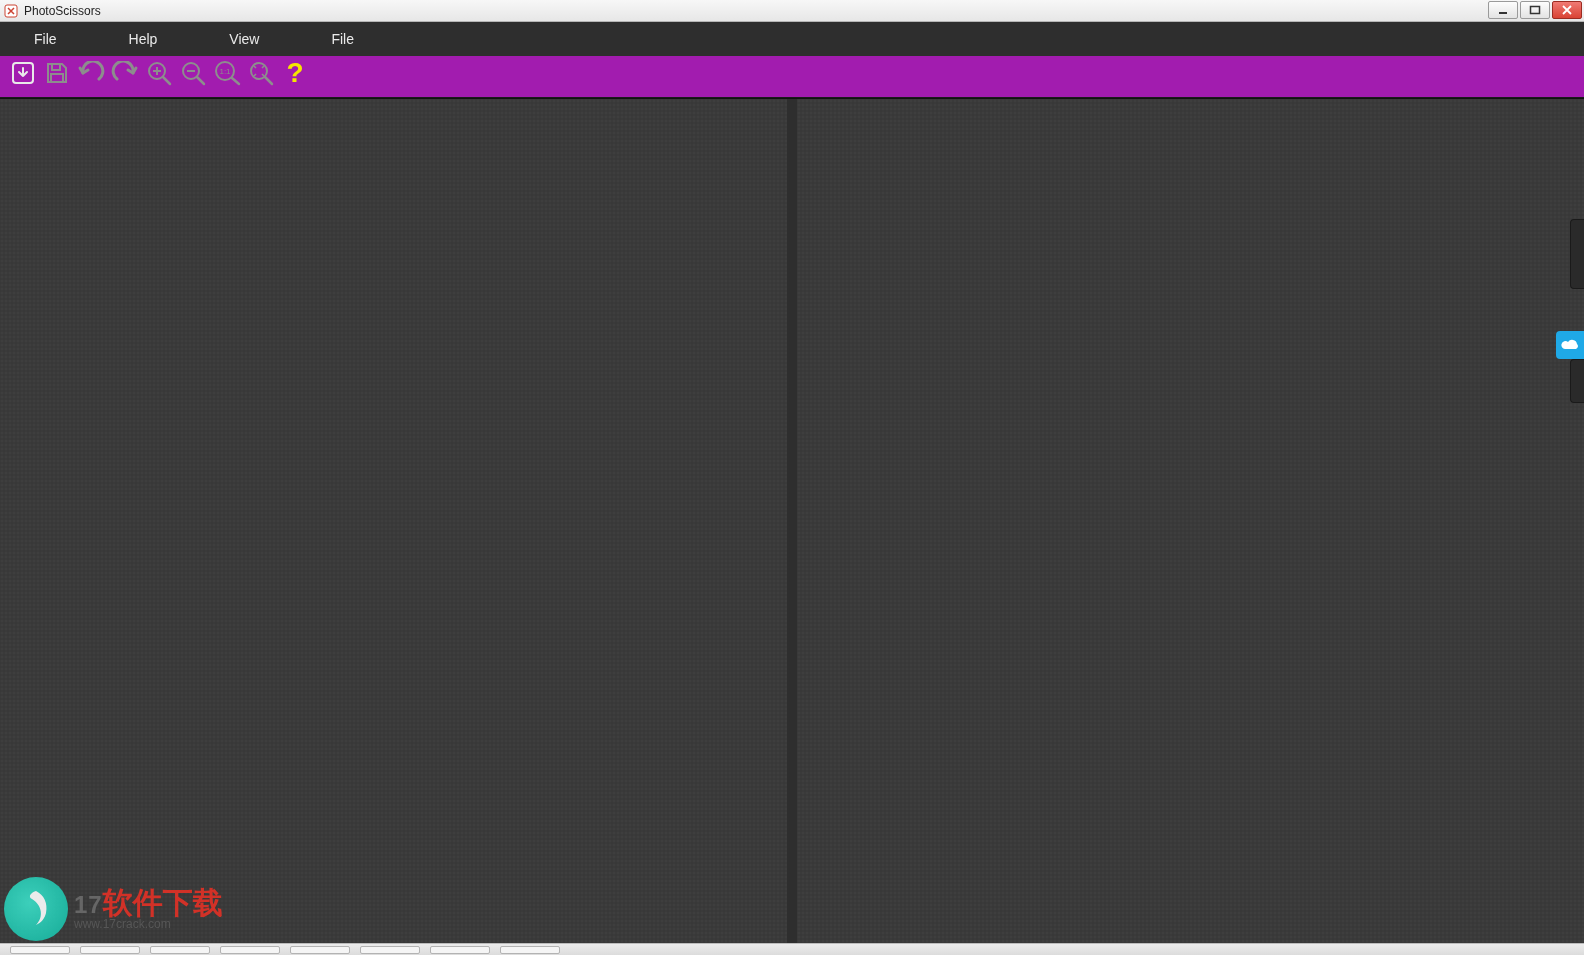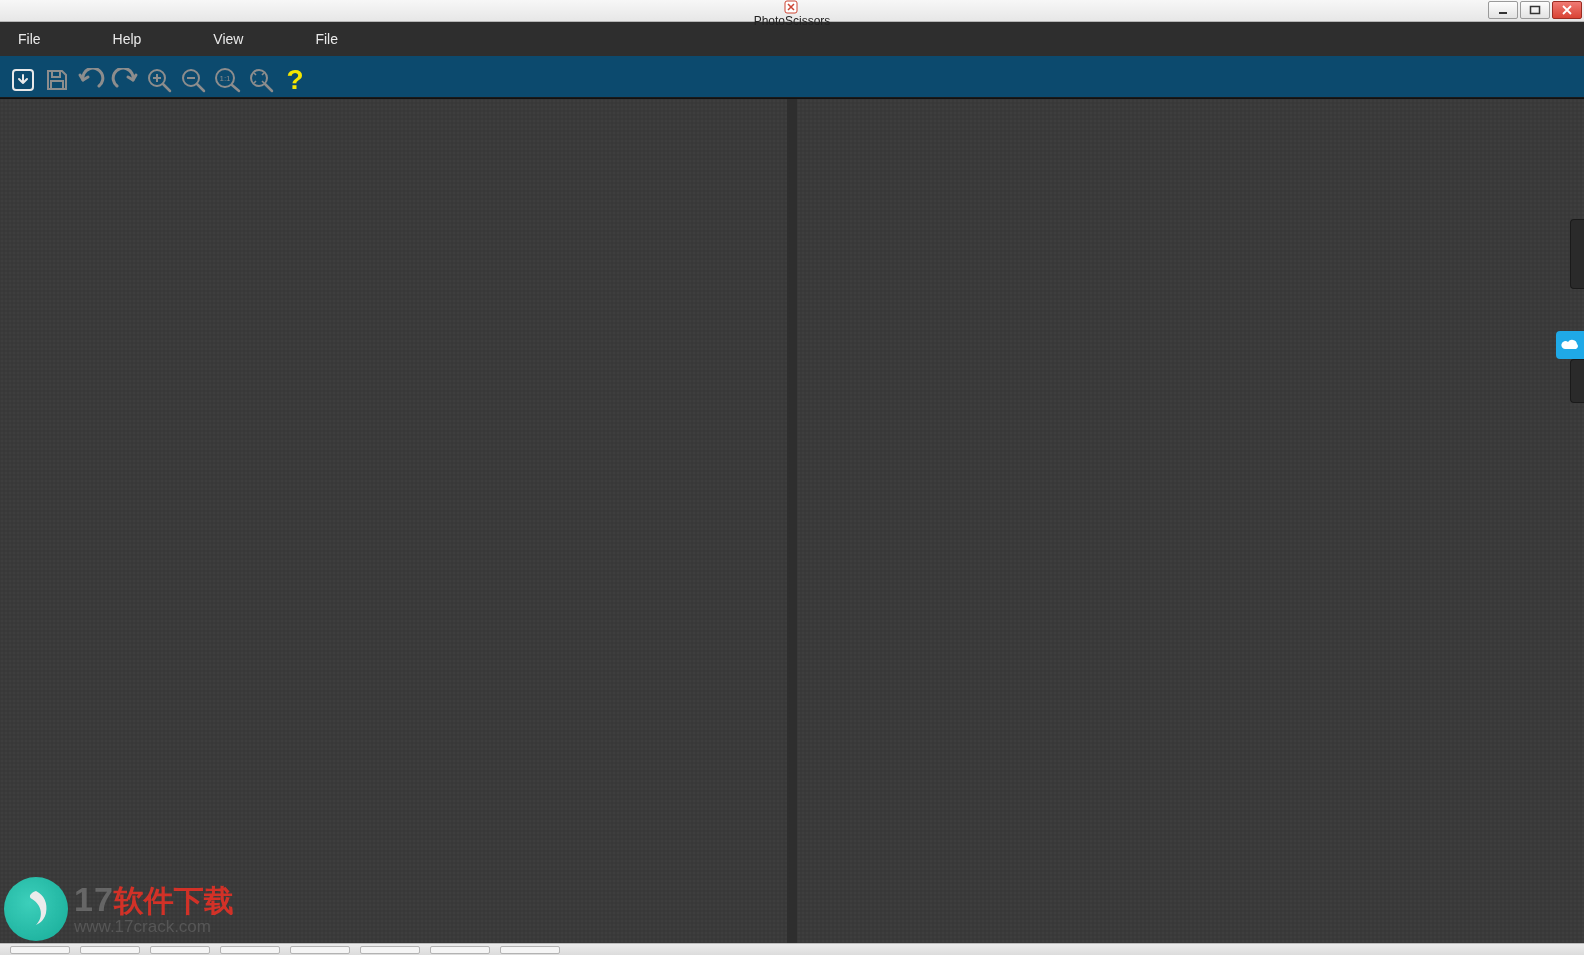--- a/index.html
+++ b/index.html
@@ -9,21 +9,20 @@
   
   .titlebar {
     height: 22px;
     background: linear-gradient(#f7f7f7, #e7e7e7);
     border-bottom: 1px solid #b6b6b6;
     display: flex;
     align-items: center;
     font-size: 12px;
     color: #222;
     position: relative;
-    flex-direction: column;
   }
   .titlebar .app-icon {
     width: 14px; height: 14px;
     margin: 0 6px 0 4px;
     display: inline-flex; align-items: center; justify-content: center;
   }
   .win-controls {
     position: absolute; right: 2px; top: 1px;
     display: flex; gap: 2px;
   }
@@ -42,37 +41,37 @@
     color: #fff;
   }
   .win-btn svg { display: block; }
 
   
   .menubar {
     height: 34px;
     background: #2e2e2e;
     display: flex;
     align-items: center;
-    padding: 0 4px;
+    padding: 0 20px;
   }
   .menu-item {
     color: #eaeaea;
     font-size: 14px;
     padding: 6px 12px;
     margin-right: 48px;
     cursor: default;
   }
   .menu-item:first-child { margin-left: 2px; }
 
   
   .toolbar {
     height: 42px;
-    background: #0c4a6e;
+    background: #a21caf;
     display: flex;
-    align-items: flex-end;
+    align-items: flex-start;
     padding: 0 6px;
     border-bottom: 1px solid #1a1a1a;
   }
   .tool-btn {
     width: 34px; height: 34px;
     display: flex; align-items: center; justify-content: center;
     color: #e9e9e9;
     cursor: default;
   }
   .tool-btn svg { display:block; }
@@ -130,23 +129,23 @@
     pointer-events: none;
     opacity: 0.9;
   }
   .wm-logo {
     width: 64px; height: 64px; border-radius: 50%;
     background: radial-gradient(circle at 40% 40%, #3de0c9, #12b7a2);
     display: flex; align-items: center; justify-content: center;
     margin-right: 6px;
   }
   .wm-text { display:flex; flex-direction:column; line-height:1.05; }
-  .wm-num  { font-size: 34px; font-weight: 900; color: #6b6b6b; letter-spacing:1px; }
+  .wm-num  { font-size: 24px; font-weight: 900; color: #6b6b6b; letter-spacing:1px; }
   .wm-cn   { font-size: 30px; font-weight: 900; color: #e33126; }
-  .wm-url  { font-size: 17px; color: #5a5a5a; }
+  .wm-url  { font-size: 12px; color: #5a5a5a; }
 
   
   .taskbar {
     height: 12px;
     background: linear-gradient(#ececec,#dcdcdc);
     border-top: 1px solid #bcbcbc;
     display:flex;
     align-items:center;
     gap: 10px;
     padding: 0 10px;

